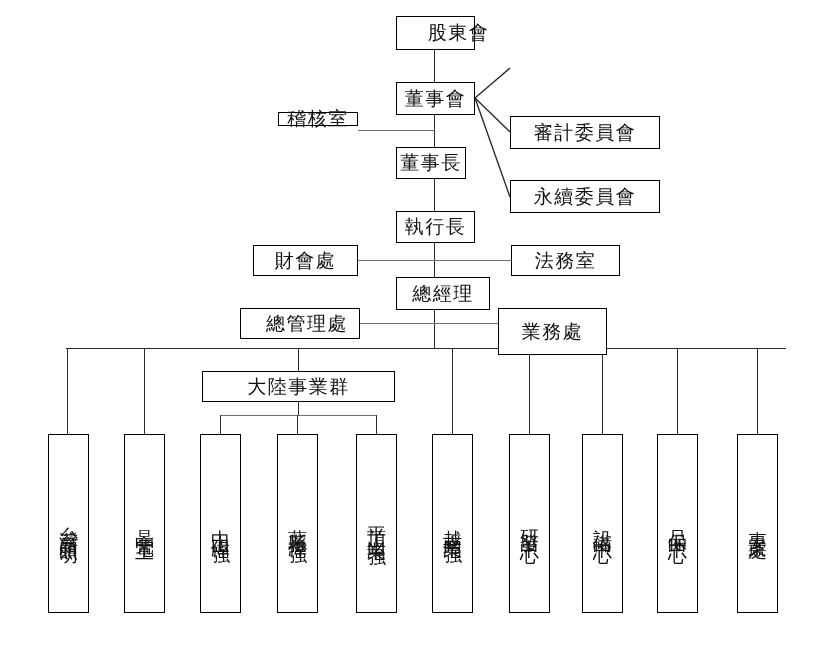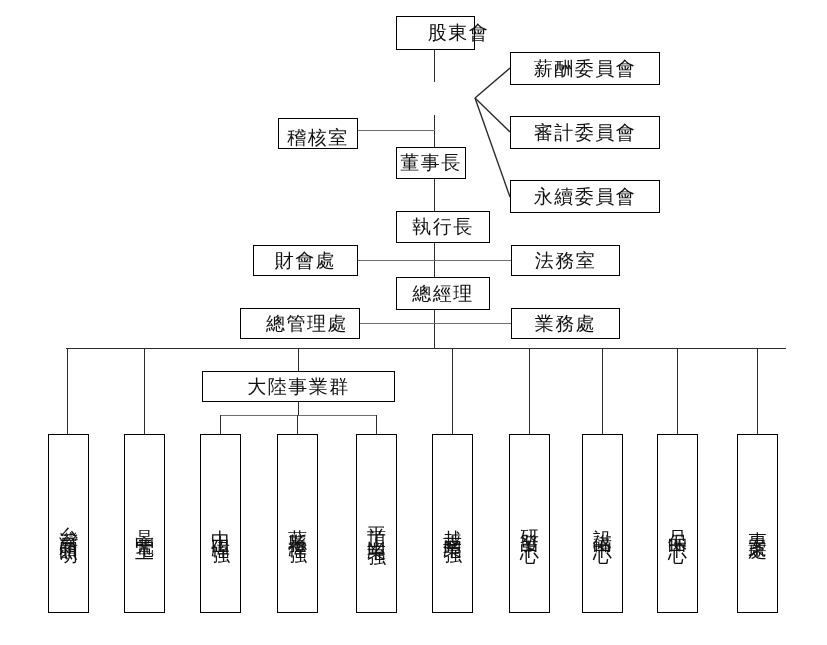--- a/index.html
+++ b/index.html
@@ -107,62 +107,62 @@
   <svg class="diagonals" viewBox="0 0 827 645">
     <line x1="475" y1="98" x2="510" y2="68" stroke="#2b2b2b" stroke-width="1.4"></line>
     <line x1="475" y1="98" x2="510" y2="132" stroke="#2b2b2b" stroke-width="1.4"></line>
     <line x1="475" y1="98" x2="510" y2="197" stroke="#2b2b2b" stroke-width="1.4"></line>
   </svg>
 
   <div class="node" style="left:396px; top:16px; width:79px; height:34px;padding-left:46px;">
     <span class="node-label">股東會</span>
   </div>
 
-
-  <div class="node" style="left:278px; top:118px; width:80px; height:31px;align-items:flex-end;">
+  <div class="node" style="left:396px; top:82px; width:79px; height:33px;">
+    <span class="node-label">董事會</span>
+  </div>
+
+  <div class="node" style="left:278px; top:112px; width:80px; height:14px;">
     <span class="node-label">稽核室</span>
   </div>
 
-  <div class="node" style="left:510px; top:52px; width:150px; height:33px;">
-    <span class="node-label">薪酬委員會</span>
-  </div>
 
   <div class="node" style="left:510px; top:116px; width:150px; height:33px;">
     <span class="node-label">審計委員會</span>
   </div>
 
   <div class="node" style="left:510px; top:180px; width:150px; height:33px;">
     <span class="node-label">永續委員會</span>
   </div>
 
   <div class="node" style="left:396px; top:147px; width:70px; height:32px;">
     <span class="node-label">董事長</span>
   </div>
 
-  <div class="node" style="left:396px; top:211px; width:94px; height:32px;">
+  <div class="node" style="left:396px; top:211px; width:79px; height:32px;">
     <span class="node-label">執行長</span>
   </div>
 
   <div class="node" style="left:253px; top:245px; width:105px; height:31px;">
     <span class="node-label">財會處</span>
   </div>
 
   <div class="node" style="left:511px; top:245px; width:109px; height:31px;">
     <span class="node-label">法務室</span>
   </div>
 
   <div class="node" style="left:396px; top:277px; width:94px; height:33px;">
     <span class="node-label">總經理</span>
   </div>
 
   <div class="node" style="left:240px; top:308px; width:120px; height:31px;padding-left:14px;">
     <span class="node-label">總管理處</span>
   </div>
 
-  <div class="node" style="left:511px; top:308px; width:109px; height:31px;">
+  <div class="node" style="left:498px; top:308px; width:109px; height:47px;">
     <span class="node-label">業務處</span>
   </div>
 
   <div class="node" style="left:202px; top:371px; width:193px; height:31px;">
     <span class="node-label">大陸事業群</span>
   </div>
 
   <div class="node vertical" style="left:48px; top:434px; width:41px; height:179px;">
     <span class="node-label">台灣新照明</span>
   </div>

